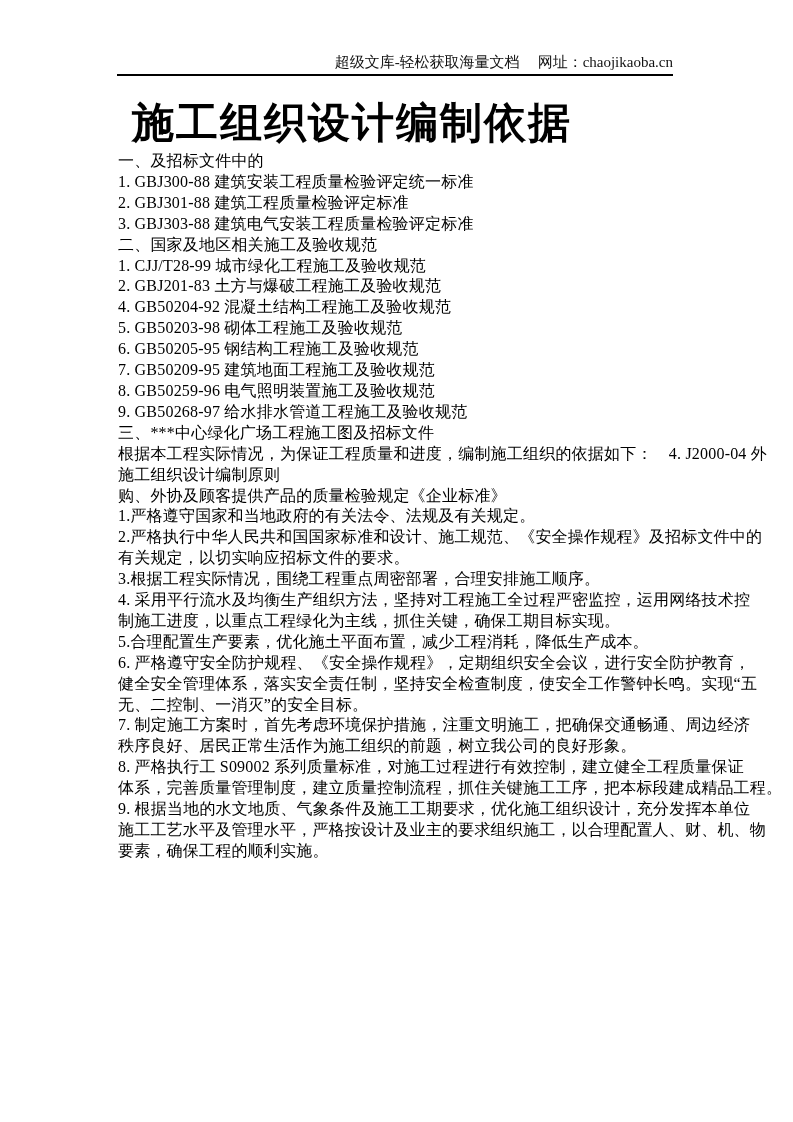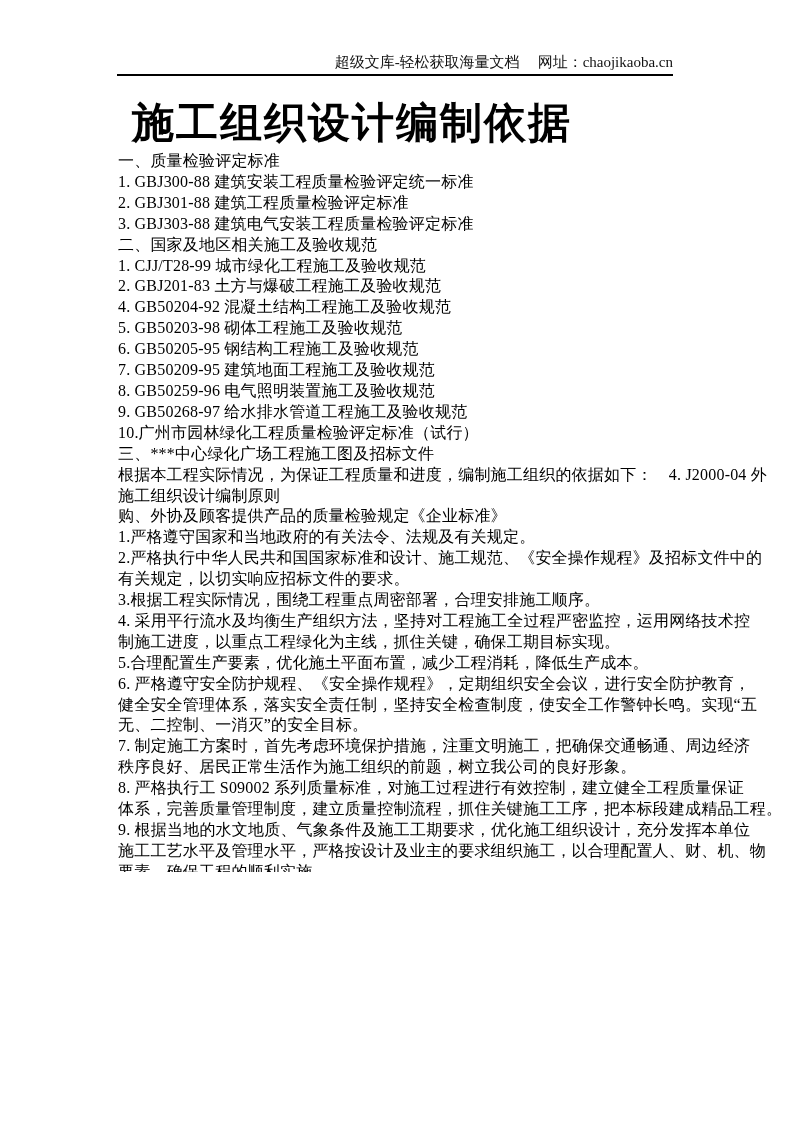--- a/index.html
+++ b/index.html
@@ -94,34 +94,33 @@
 
   <div class="header">
     <span>超级文库-轻松获取海量文档</span><span class="url-part">网址：</span><span>chaojikaoba.cn</span>
   </div>
 
   <div class="header-rule"></div>
 
   <h1 class="doc-title">施工组织设计编制依据</h1>
 
   <div class="body-text" id="body-text">
-      <div class="body-line">一、质量检验评定标准</div>
+      <div class="body-line">一、及招标文件中的</div>
       <div class="body-line">1. GBJ300-88 建筑安装工程质量检验评定统一标准</div>
       <div class="body-line">2. GBJ301-88 建筑工程质量检验评定标准</div>
       <div class="body-line">3. GBJ303-88 建筑电气安装工程质量检验评定标准</div>
       <div class="body-line">二、国家及地区相关施工及验收规范</div>
       <div class="body-line">1. CJJ/T28-99 城市绿化工程施工及验收规范</div>
       <div class="body-line">2. GBJ201-83 土方与爆破工程施工及验收规范</div>
       <div class="body-line">4. GB50204-92 混凝土结构工程施工及验收规范</div>
       <div class="body-line">5. GB50203-98 砌体工程施工及验收规范</div>
       <div class="body-line">6. GB50205-95 钢结构工程施工及验收规范</div>
       <div class="body-line">7. GB50209-95 建筑地面工程施工及验收规范</div>
       <div class="body-line">8. GB50259-96 电气照明装置施工及验收规范</div>
       <div class="body-line">9. GB50268-97 给水排水管道工程施工及验收规范</div>
-      <div class="body-line">10.广州市园林绿化工程质量检验评定标准（试行）</div>
       <div class="body-line">三、***中心绿化广场工程施工图及招标文件</div>
       <div class="body-line">根据本工程实际情况，为保证工程质量和进度，编制施工组织的依据如下：　4. J2000-04 外</div>
       <div class="body-line">施工组织设计编制原则</div>
       <div class="body-line">购、外协及顾客提供产品的质量检验规定《企业标准》</div>
       <div class="body-line">1.严格遵守国家和当地政府的有关法令、法规及有关规定。</div>
       <div class="body-line">2.严格执行中华人民共和国国家标准和设计、施工规范、《安全操作规程》及招标文件中的</div>
       <div class="body-line">有关规定，以切实响应招标文件的要求。</div>
       <div class="body-line">3.根据工程实际情况，围绕工程重点周密部署，合理安排施工顺序。</div>
       <div class="body-line">4. 采用平行流水及均衡生产组织方法，坚持对工程施工全过程严密监控，运用网络技术控</div>
       <div class="body-line">制施工进度，以重点工程绿化为主线，抓住关键，确保工期目标实现。</div>

